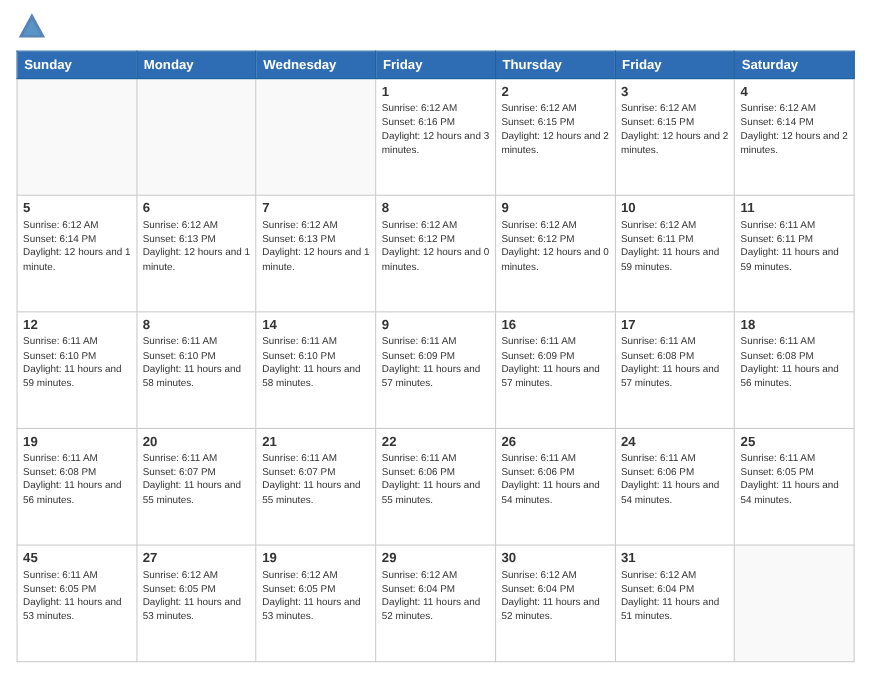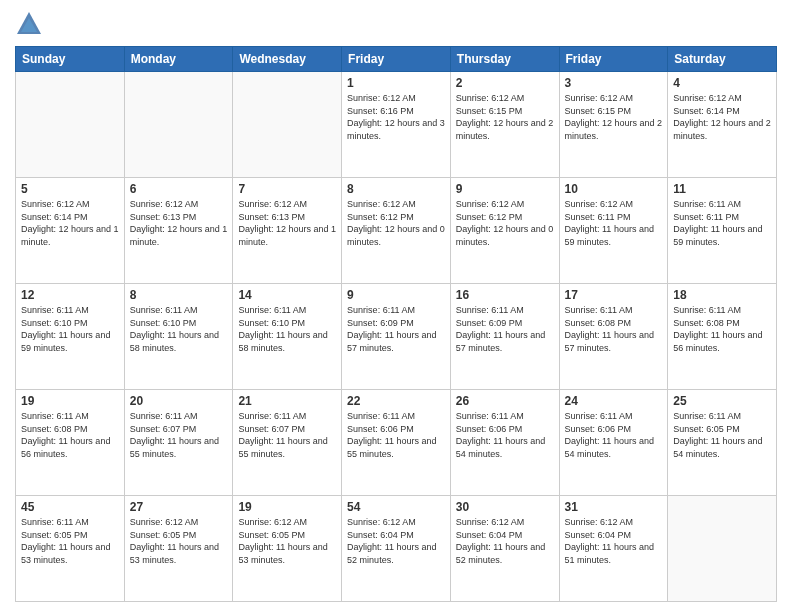--- a/index.html
+++ b/index.html
@@ -306,21 +306,21 @@
 Sunset: 6:05 PM
 Daylight: 11 hours and 53 minutes.</div>
           </td>
           <td>
             <span class="day-number">19</span>
             <div class="day-info" style="white-space: pre-line;">Sunrise: 6:12 AM
 Sunset: 6:05 PM
 Daylight: 11 hours and 53 minutes.</div>
           </td>
           <td>
-            <span class="day-number">54</span>
+            <span class="day-number">29</span>
             <div class="day-info" style="white-space: pre-line;">Sunrise: 6:12 AM
 Sunset: 6:04 PM
 Daylight: 11 hours and 52 minutes.</div>
           </td>
           <td>
             <span class="day-number">30</span>
             <div class="day-info" style="white-space: pre-line;">Sunrise: 6:12 AM
 Sunset: 6:04 PM
 Daylight: 11 hours and 52 minutes.</div>
           </td>

